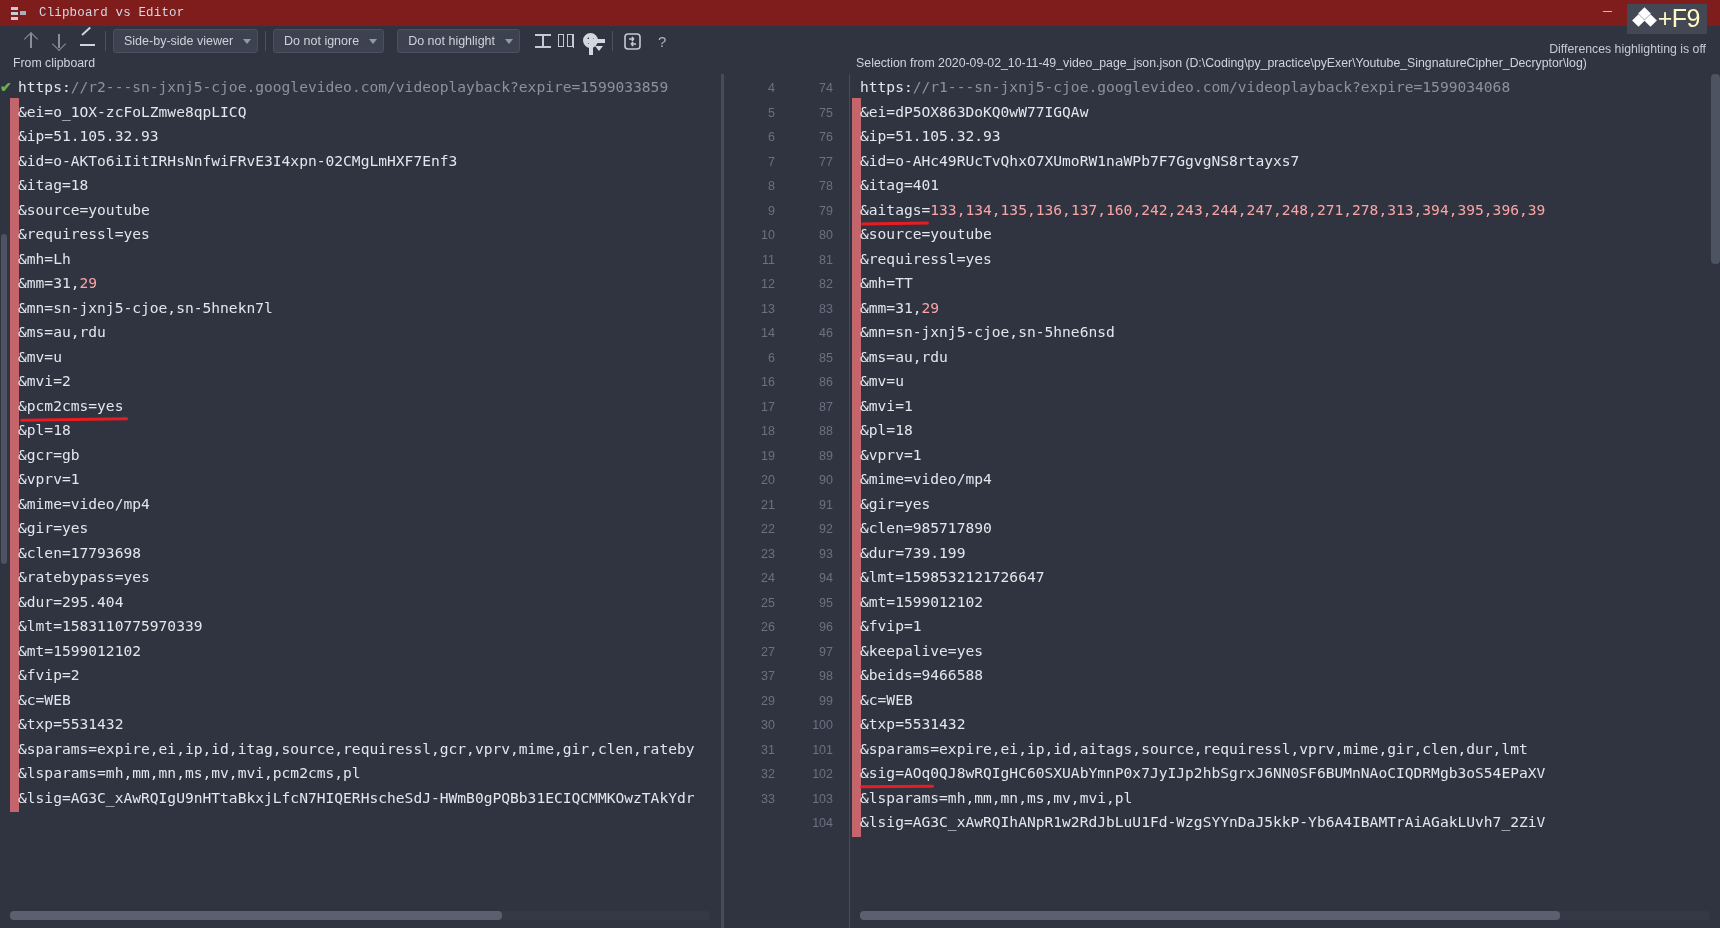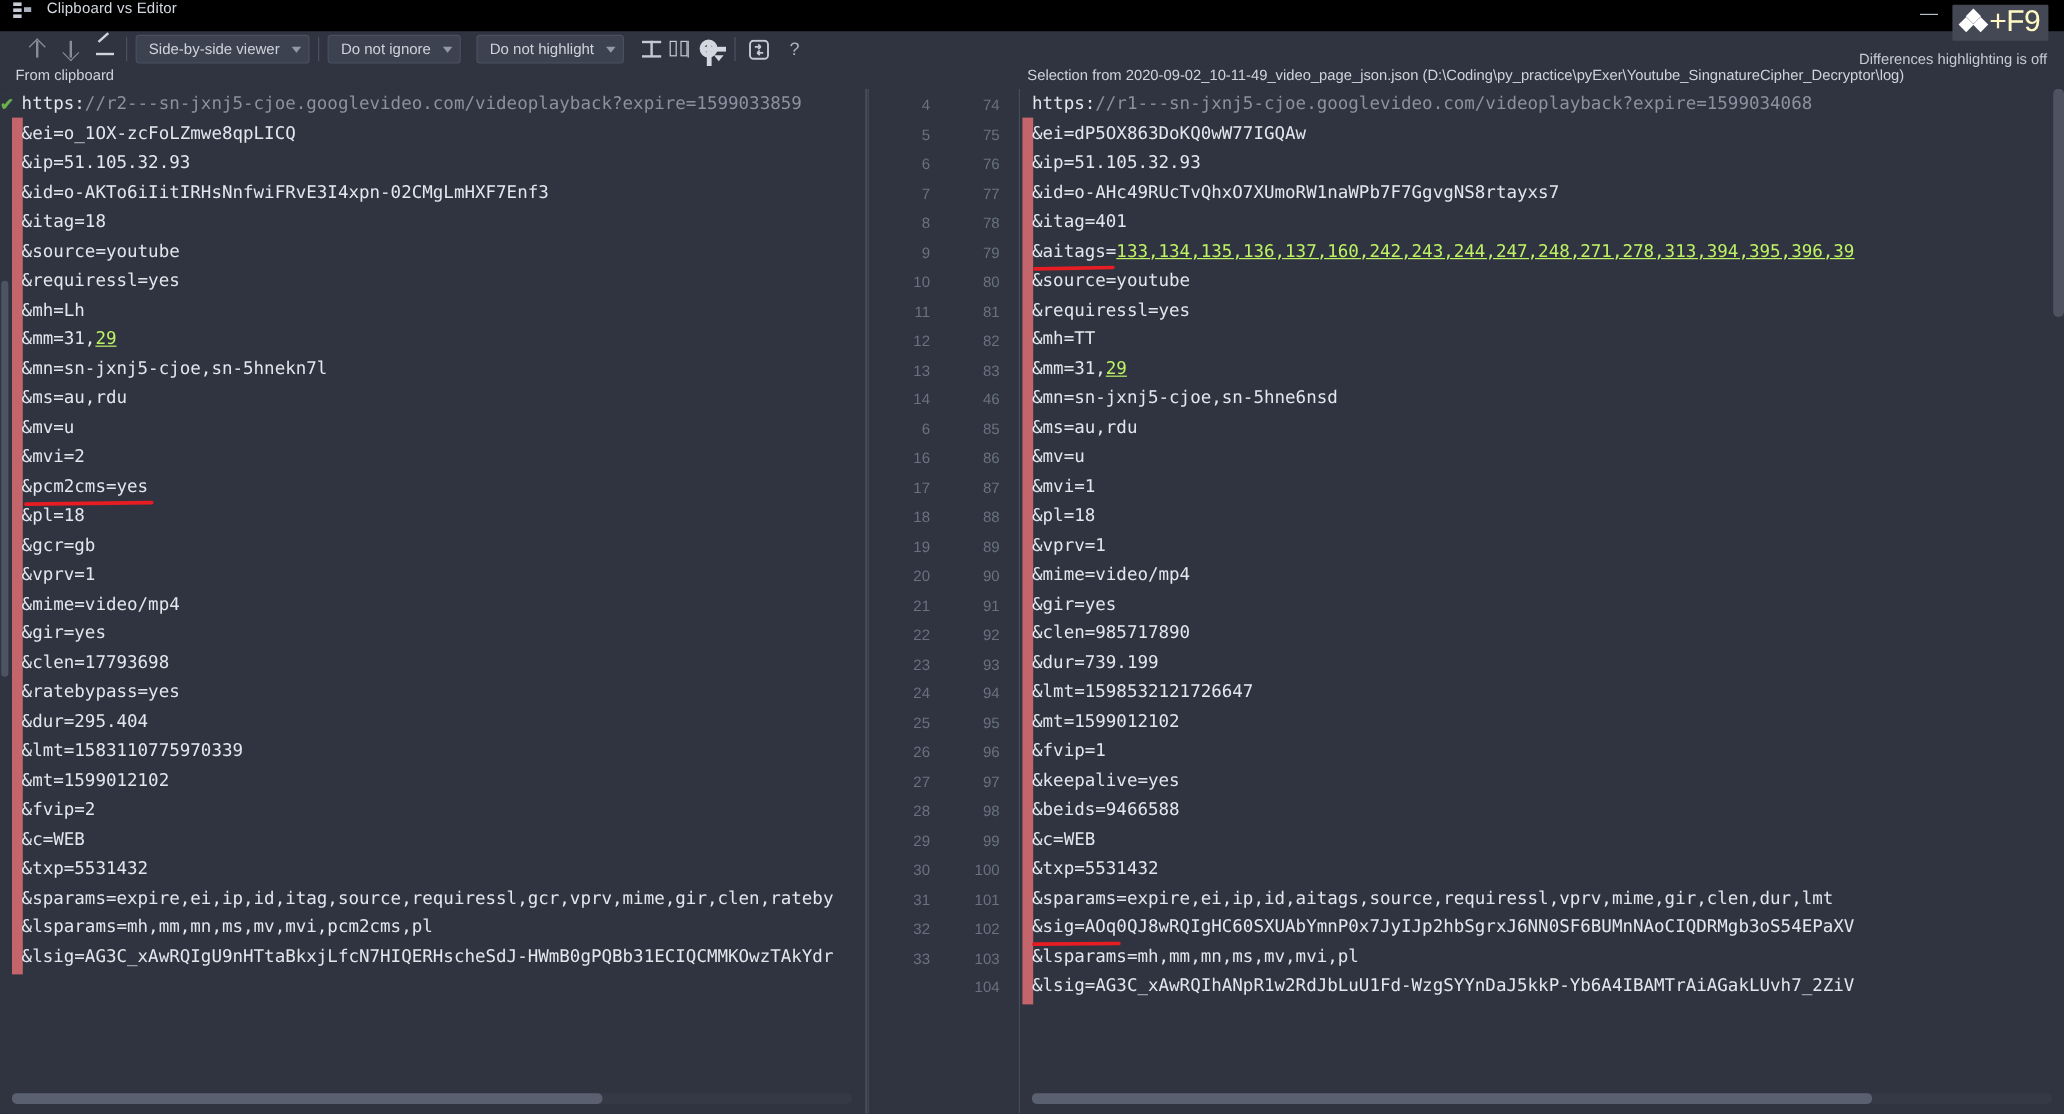--- a/index.html
+++ b/index.html
@@ -6,22 +6,22 @@
   html, body {
     width: 1720px; height: 928px;
     background: #2f3440;
     font-family: "Liberation Sans", sans-serif;
     overflow: hidden;
   }
 
   
   .titlebar {
     position: absolute; top: 0; left: 0; width: 1720px; height: 26px;
-    background: #000000;
-    display: flex; align-items: flex-start;
+    background: #7f1d1d;
+    display: flex; align-items: center; font-family: Liberation Mono, monospace;
   }
   .tb-icon {
     margin-left: 11px; width: 16px; height: 16px;
     position: relative; flex: 0 0 auto;
   }
   .tb-icon i {
     position: absolute; background: #c8ccd6; display: block;
   }
   .tb-icon i.r1 { left: 0; top: 2px;  width: 7px; height: 3px; }
   .tb-icon i.r2 { left: 0; top: 7px;  width: 7px; height: 3px; }
@@ -216,21 +216,21 @@
   }
 
   
   .code {
     position: absolute; white-space: pre;
     font-family: "DejaVu Sans Mono", monospace;
     font-size: 14.6px; line-height: 24.5px;
     color: #e3e6ec;
   }
   .code .dim  { color: #8b919f; }
-  .code .num  { color: #bef264; text-decoration: underline; }
+  .code .num  { color: #fca5a5; }
 
   
   .redline {
     position: absolute; background: #e81d24; border-radius: 2px;
     height: 3px;
   }
 
   
   .hbar-track {
     position: absolute; height: 9px; background: #343945; border-radius: 4px;
@@ -380,21 +380,21 @@
         <div>18</div>
         <div>19</div>
         <div>20</div>
         <div>21</div>
         <div>22</div>
         <div>23</div>
         <div>24</div>
         <div>25</div>
         <div>26</div>
         <div>27</div>
-        <div>28</div>
+        <div>37</div>
         <div>29</div>
         <div>30</div>
         <div>31</div>
         <div>32</div>
         <div>33</div>
         <div></div>
       </div>
     <div class="lnum" id="rNumB" style="left: 62px; width: 48px; top: 2px; line-height: 24.5px;">
         <div class="cur">74</div>
         <div>75</div>

